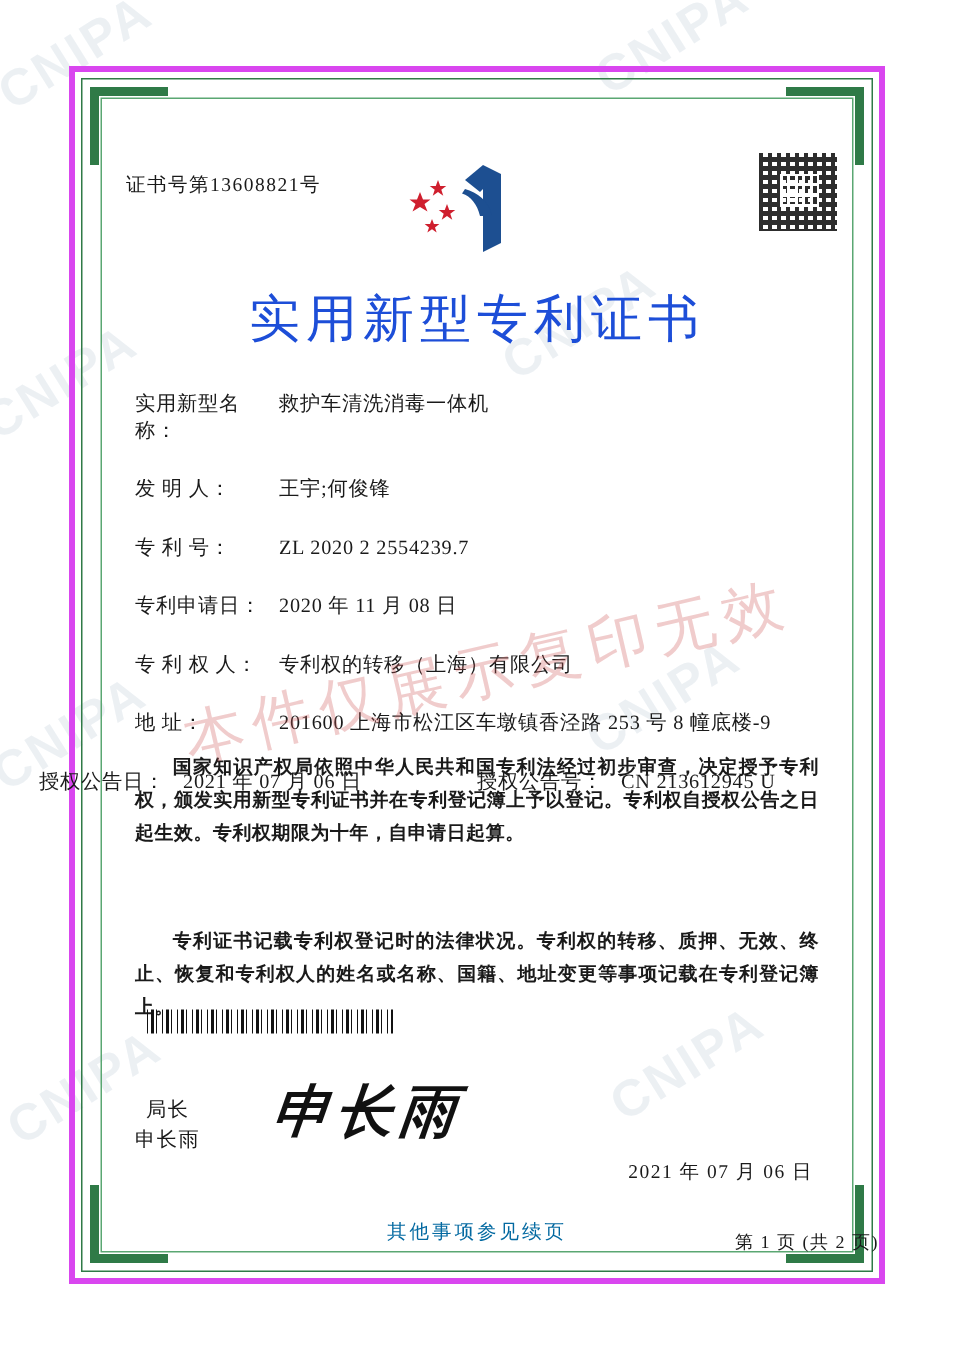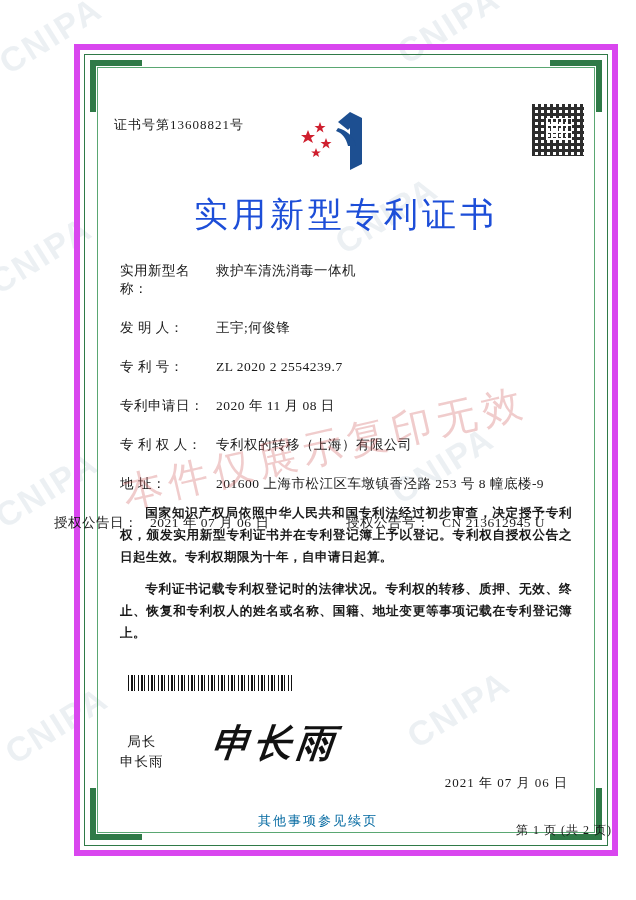--- a/index.html
+++ b/index.html
@@ -57,25 +57,24 @@
     pointer-events: none;
   }
 
   
   .cert {
     position: absolute;
     left: 46px;
     top: 44px;
     width: 544px;
     height: 812px;
-    border: 6px solid #d946ef;
+    border: 4px solid #d946ef;
     box-sizing: border-box;
     z-index: 1;
     background: transparent;
-    margin-left: 28px;
   }
   .cert:before {
     content: "";
     position: absolute;
     inset: 4px;
     border: 1px solid #2f7a47;
   }
   .cert-inner {
     position: absolute;
     left: 17px;
@@ -191,21 +190,21 @@
     left: 40px;
     right: 40px;
     font-size: 12.6px;
     line-height: 22px;
     text-indent: 2em;
     text-align: justify;
     letter-spacing: .4px;
     font-weight: bold;
   }
   .para.p1 { top: 452px; }
-  .para.p2 { top: 528px; }
+  .para.p2 { top: 568px; }
 
   .barcode {
     position: absolute;
     left: 48px;
     top: 625px;
     width: 164px;
     height: 16px;
     background-image: repeating-linear-gradient(90deg,
       #111 0 1px, transparent 1px 3px,
       #111 3px 5px, transparent 5px 6px,

